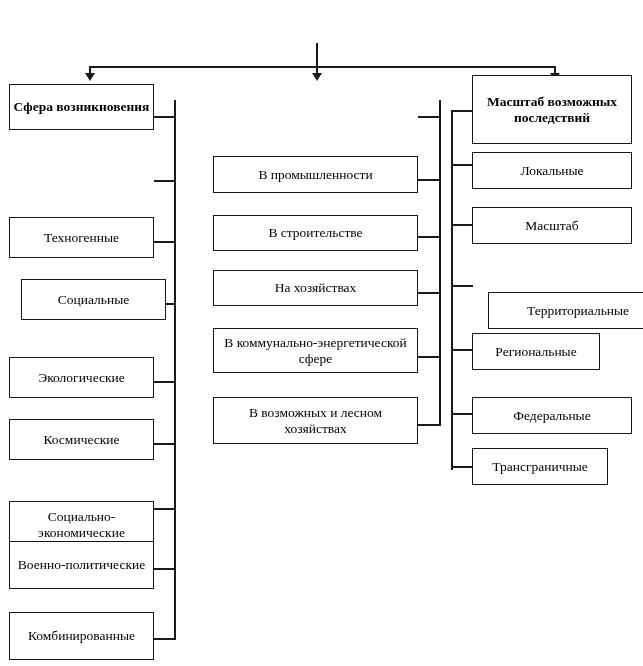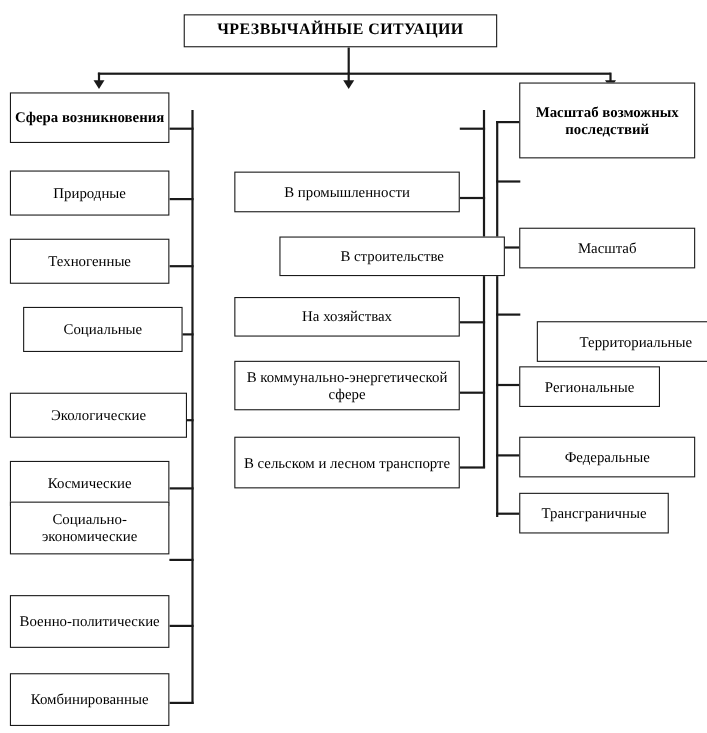--- a/index.html
+++ b/index.html
@@ -56,58 +56,52 @@
     border-right: 5px solid transparent;
     border-top: 8px solid #1a1a1a;
     z-index: 2;
   }
 </style>
 </head>
 <body>
 
 <div id="diagram">
 
-  <div class="box title" style="left:167px; top:13px; width:285px; height:30px;">
-    <span>ЧРЕЗВЫЧАЙНЫЕ СИТУАЦИИ</span>
-  </div>
 
   <div class="line v" style="left:316px; top:43px; height:24px;"></div>
 
   <div class="line h" style="left:89px; top:66px; width:466px;"></div>
 
   <div class="line v" style="left:89px; top:66px; height:10px;"></div>
   <div class="line v" style="left:316px; top:66px; height:10px;"></div>
   <div class="line v" style="left:554px; top:66px; height:10px;"></div>
 
   <div class="arrow" style="left:85px; top:73px;"></div>
   <div class="arrow" style="left:312px; top:73px;"></div>
   <div class="arrow" style="left:550px; top:73px;"></div>
 
   <div class="box header" style="left:9px; top:84px; width:145px; height:46px;">
     <span>Сфера возникновения</span>
   </div>
 
   <div class="line v" style="left:174px; top:100px; height:540px;"></div>
 
-  <div class="box" style="left:9px; top:155px; width:145px; height:41px;">
-    <span>Природные</span>
-  </div>
   <div class="box" style="left:9px; top:217px; width:145px; height:41px;">
     <span>Техногенные</span>
   </div>
   <div class="box" style="left:9px; top:279px; width:145px; height:41px;margin-left:12px;">
     <span>Социальные</span>
   </div>
-  <div class="box" style="left:9px; top:357px; width:161px; height:41px;">
+  <div class="box" style="left:9px; top:357px; width:145px; height:41px;">
     <span>Экологические</span>
   </div>
   <div class="box" style="left:9px; top:419px; width:145px; height:41px;">
     <span>Космические</span>
   </div>
-  <div class="box" style="left:9px; top:456px; width:145px; height:48px;">
+  <div class="box" style="left:9px; top:501px; width:145px; height:48px;">
     <span>Социально-экономические</span>
   </div>
   <div class="box" style="left:9px; top:541px; width:145px; height:48px;text-align:right;">
     <span>Военно-политические</span>
   </div>
   <div class="box" style="left:9px; top:612px; width:145px; height:48px;">
     <span>Комбинированные</span>
   </div>
 
   <div class="line h" style="left:154px; top:116px; width:22px;"></div>
@@ -119,46 +113,49 @@
   <div class="line h" style="left:154px; top:508px; width:22px;"></div>
   <div class="line h" style="left:154px; top:568px; width:22px;"></div>
   <div class="line h" style="left:154px; top:638px; width:22px;"></div>
 
 
   <div class="line v" style="left:439px; top:100px; height:325px;"></div>
 
   <div class="box" style="left:213px; top:156px; width:205px; height:37px;">
     <span>В промышленности</span>
   </div>
-  <div class="box" style="left:213px; top:215px; width:205px; height:36px;margin-left:41px;">
+  <div class="box" style="left:213px; top:215px; width:205px; height:36px;">
     <span>В строительстве</span>
   </div>
   <div class="box" style="left:213px; top:270px; width:205px; height:36px;">
     <span>На хозяйствах</span>
   </div>
   <div class="box" style="left:213px; top:328px; width:205px; height:45px;">
     <span>В коммунально-энергетической сфере</span>
   </div>
   <div class="box" style="left:213px; top:397px; width:205px; height:47px;">
-    <span>В сельском и лесном транспорте</span>
+    <span>В возможных и лесном хозяйствах</span>
   </div>
 
   <div class="line h" style="left:418px; top:116px; width:23px;"></div>
   <div class="line h" style="left:418px; top:179px; width:23px;"></div>
   <div class="line h" style="left:418px; top:236px; width:23px;"></div>
   <div class="line h" style="left:418px; top:292px; width:23px;"></div>
   <div class="line h" style="left:418px; top:356px; width:23px;"></div>
   <div class="line h" style="left:418px; top:424px; width:23px;"></div>
 
   <div class="box header" style="left:472px; top:75px; width:160px; height:69px;">
     <span>Масштаб возможных последствий</span>
   </div>
 
   <div class="line v" style="left:451px; top:110px; height:360px;"></div>
 
+  <div class="box" style="left:472px; top:152px; width:160px; height:37px;">
+    <span>Локальные</span>
+  </div>
   <div class="box" style="left:472px; top:207px; width:160px; height:37px;">
     <span>Масштаб</span>
   </div>
   <div class="box" style="left:488px; top:268px; width:180px; height:37px;margin-top:24px;">
     <span>Территориальные</span>
   </div>
   <div class="box" style="left:472px; top:333px; width:128px; height:37px;">
     <span>Региональные</span>
   </div>
   <div class="box" style="left:472px; top:397px; width:160px; height:37px;">

